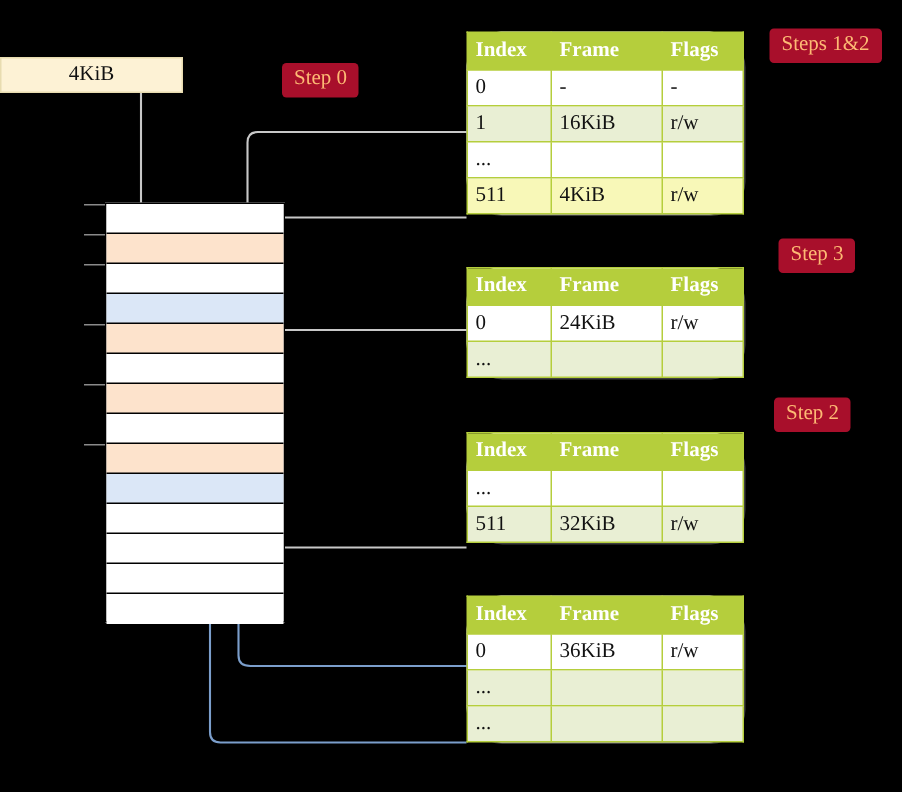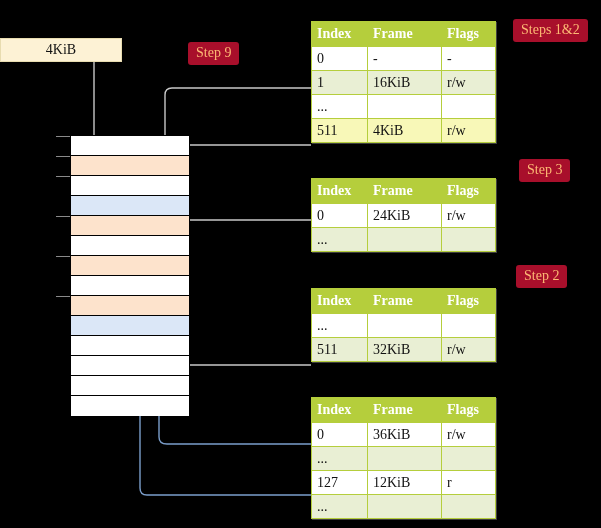--- a/index.html
+++ b/index.html
@@ -41,21 +41,21 @@
   #memblock .mrow.blue{background:#dbe7f7;}
 
   
   .tick{width:14px;height:0;border-top:1px solid #8a8a8a;left:56px;}
 
   
   #wires{left:0;top:0;width:601px;height:528px;}
 
   
   .ptable{border-collapse:collapse; background:#fff;
-          font-size:14px; table-layout:fixed;}
+          font-size:14px; table-layout:fixed;border-radius:23px;}
   .ptable th{
     background:#b5ce3c; color:#fff; font-weight:bold;
     text-align:left; padding:2px 5px; height:20px;
     border:1px solid #b5ce3c; font-size:14px;
   }
   .ptable td{
     border:1px solid #b5ce3c; padding:1px 5px; height:21px;
     color:#111; font-size:14px; overflow:hidden; white-space:nowrap;
   }
   .ptable tr.alt td{background:#e9efd4;}
@@ -113,21 +113,21 @@
 
   <g>
     <path d="M311,495 L147,495 Q140,495 140,488 L140,220" fill="none" stroke="#7b9ecb" stroke-width="1.4" marker-end="url(#ahBlue)"></path>
   </g>
 </svg>
 
 <div class="abs" id="src-box">
   <span>4KiB</span>
 </div>
 
-<div class="abs step-label" id="step0">Step 9</div>
+<div class="abs step-label" id="step0">Step 0</div>
 
 <div class="abs step-label" id="steps12">Steps 1&amp;2</div>
 
 <div class="abs step-label" id="step3">Step 3</div>
 
 <div class="abs step-label" id="step4">Step 2</div>
 
 <div class="abs" id="memblock">
     <div class="mrow"></div>
     <div class="mrow orange"></div>
@@ -260,24 +260,19 @@
     <tr class="plain">
       <td>0</td>
       <td>36KiB</td>
       <td>r/w</td>
     </tr>
     <tr class="alt">
       <td>...</td>
       <td></td>
       <td></td>
     </tr>
-    <tr class="plain">
-      <td>127</td>
-      <td>12KiB</td>
-      <td>r</td>
-    </tr>
     <tr class="alt">
       <td>...</td>
       <td></td>
       <td></td>
     </tr>
   </tbody>
 </table>
 
 </body></html>

